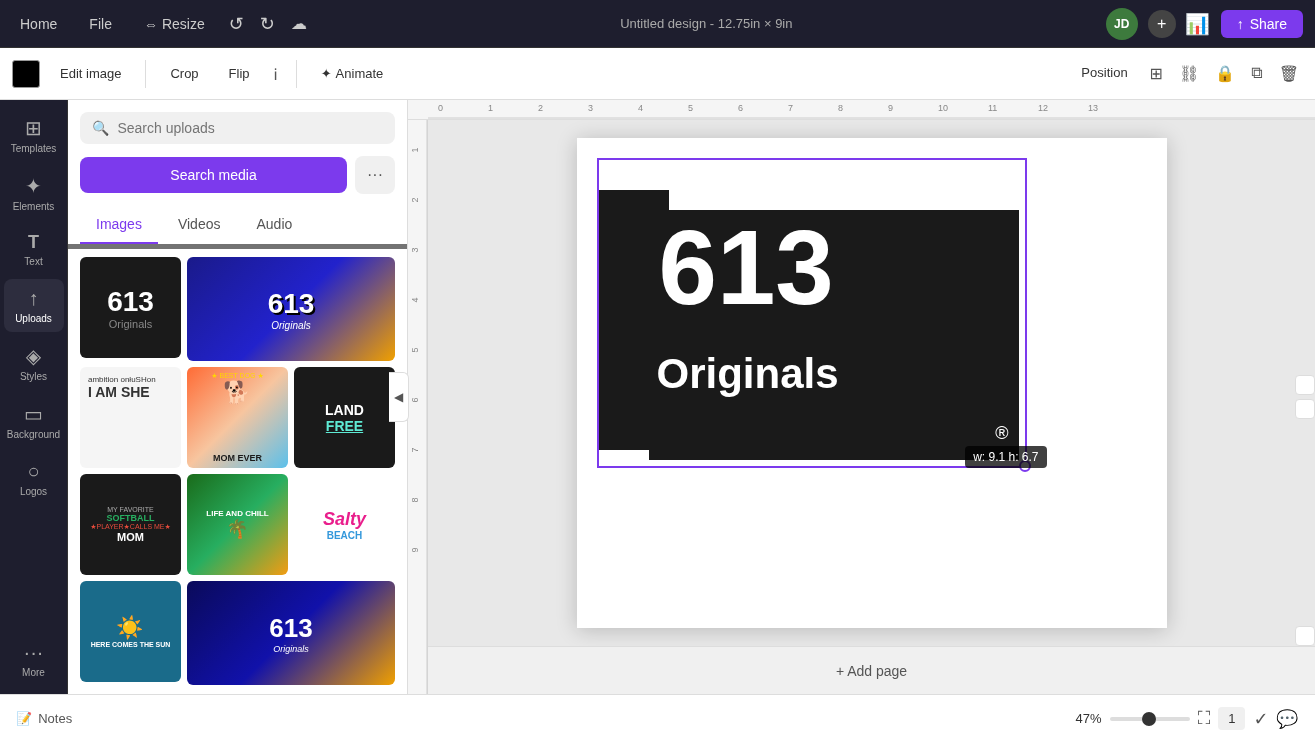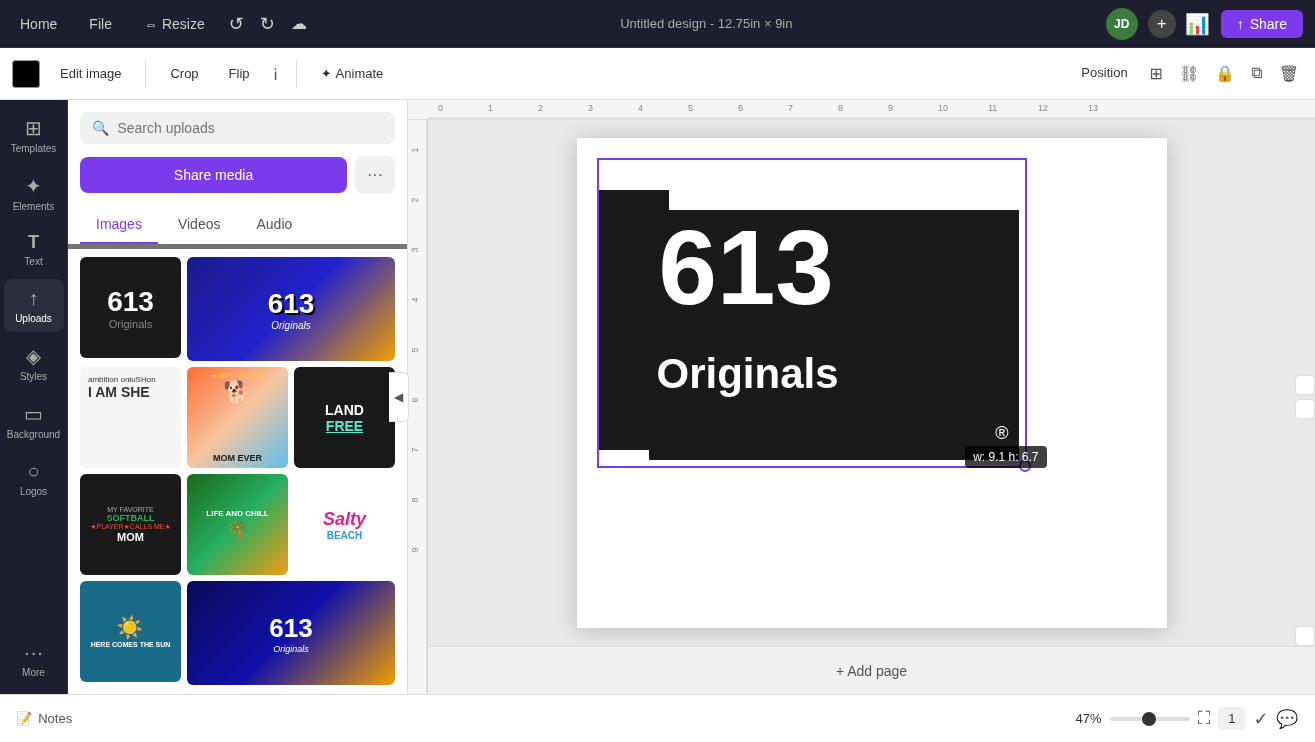--- a/index.html
+++ b/index.html
@@ -213,21 +213,21 @@
     <div class="upload-panel">
 
       <div class="search-bar">
         <div class="search-input-wrap">
           <span style="font-size:14px;color:#888;">🔍</span>
           <input type="text" class="search-input" placeholder="Search uploads" style="">
         </div>
       </div>
 
       <div class="upload-btn-row">
-        <button class="upload-btn">Share media</button>
+        <button class="upload-btn">Search media</button>
         <button class="more-btn">···</button>
       </div>
 
       <div class="tabs-row">
         <div class="tab active">Images</div>
         <div class="tab">Videos</div>
         <div class="tab">Audio</div>
       </div>
 
       <div class="grid-scroll">

